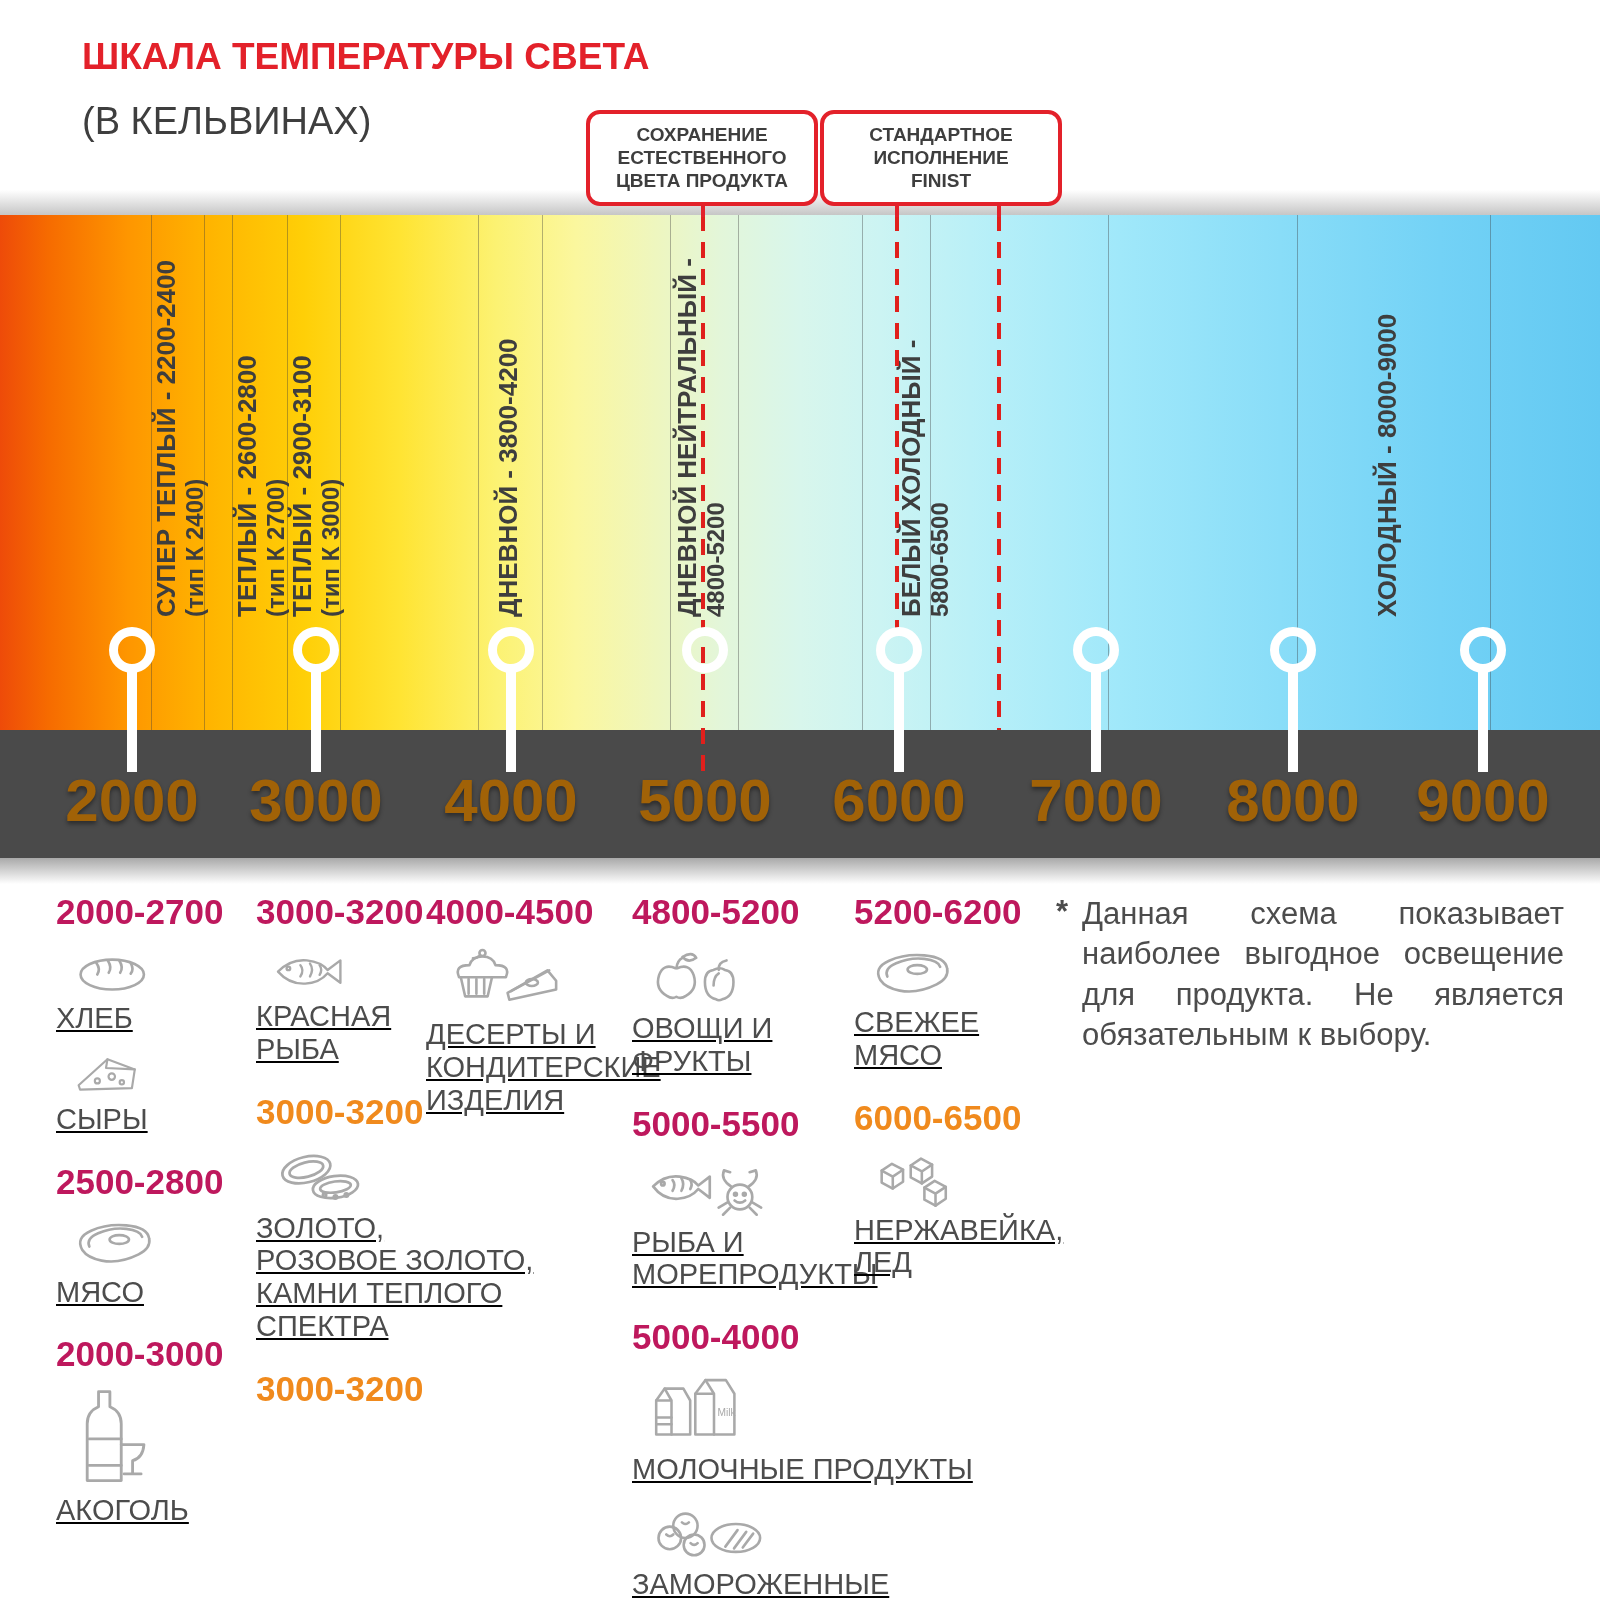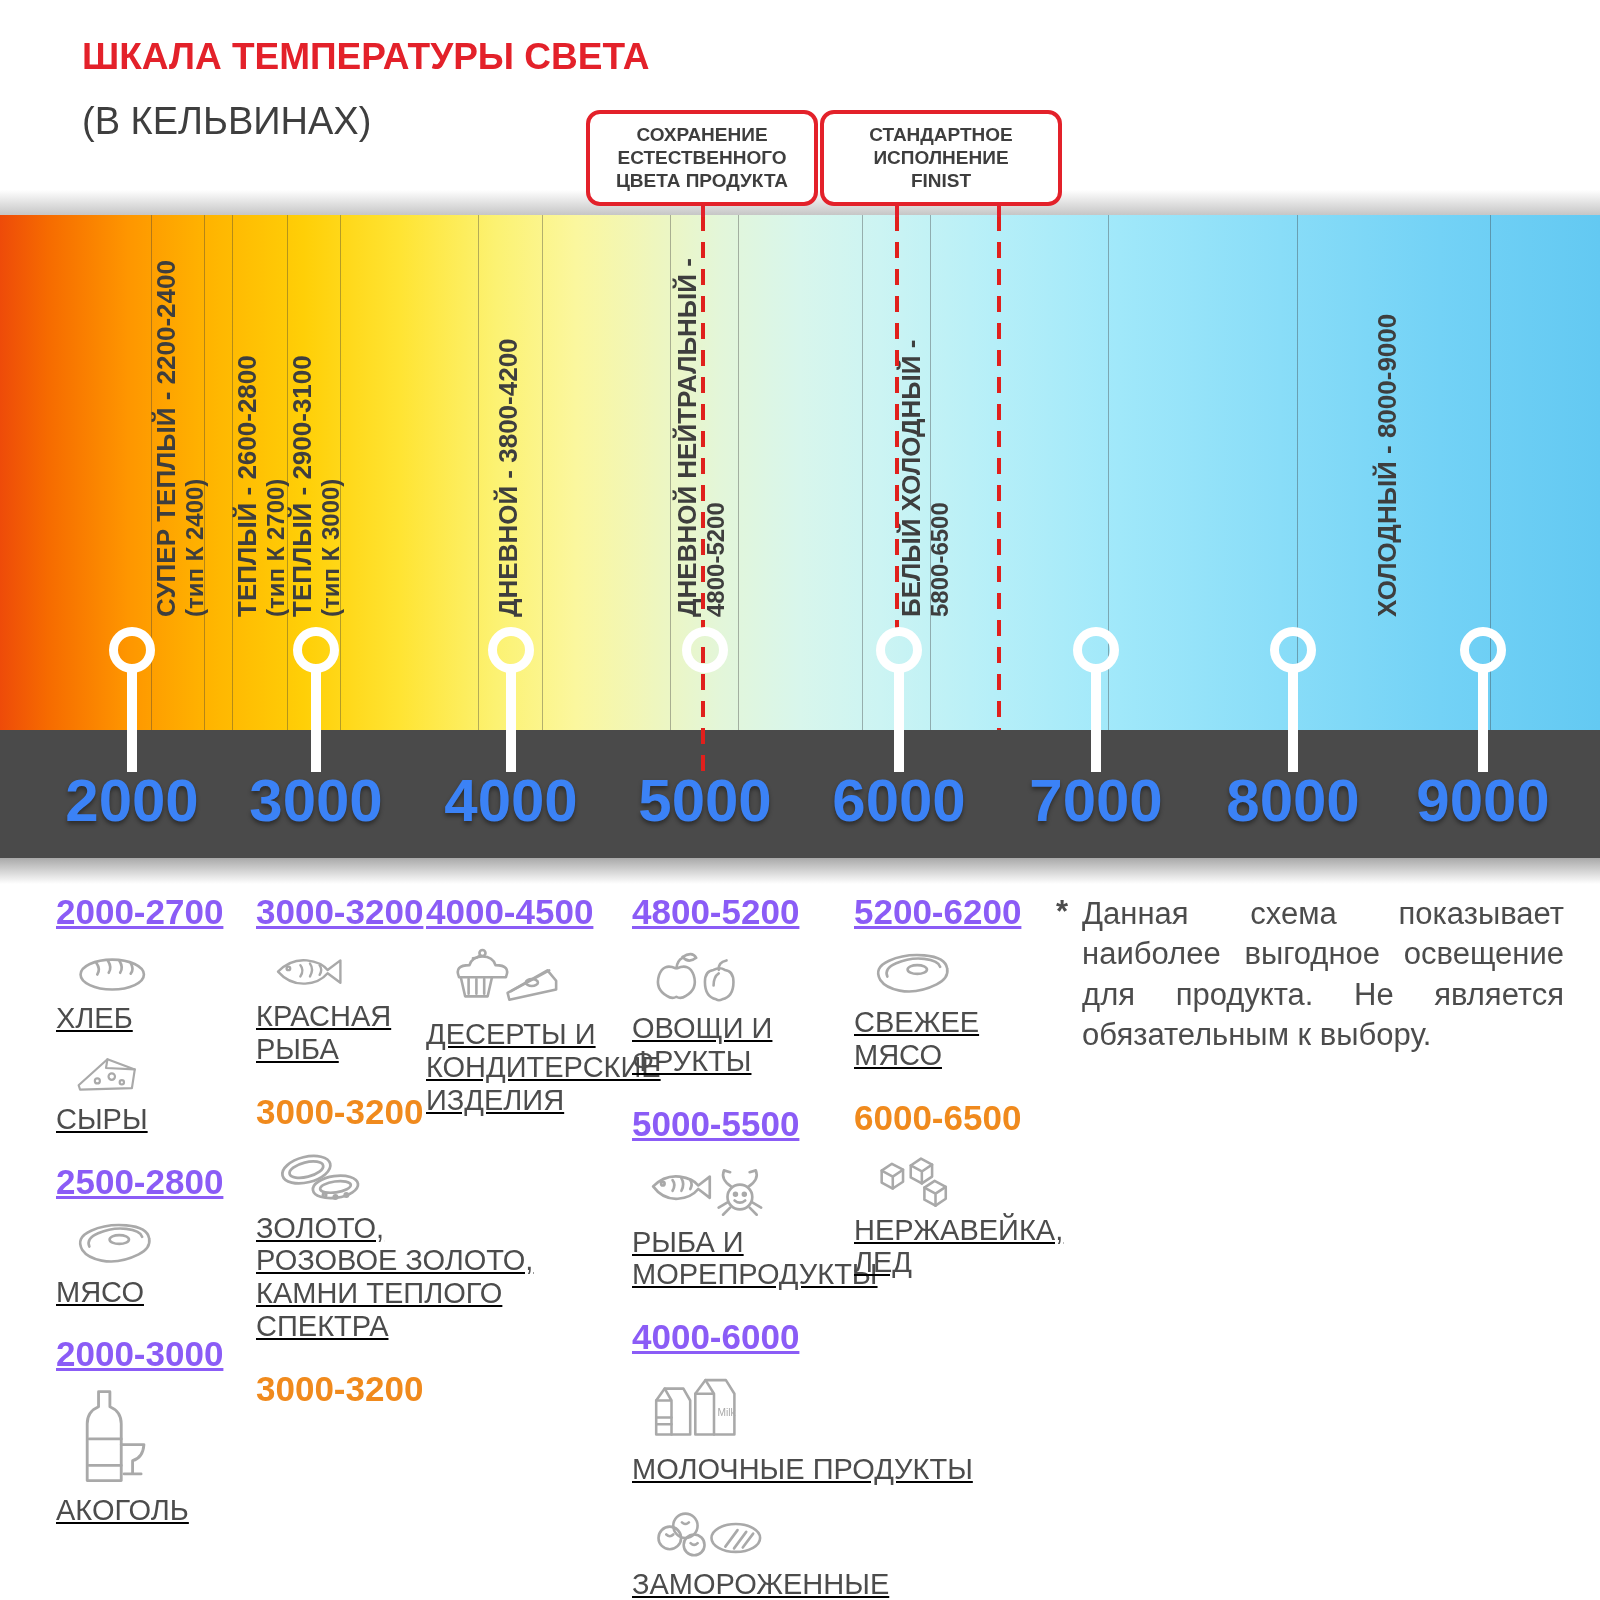--- a/index.html
+++ b/index.html
@@ -35,30 +35,30 @@
 
   .dash{position:absolute;width:4px;z-index:20;
     background:repeating-linear-gradient(to bottom,#e0201c 0px,#e0201c 16px,rgba(0,0,0,0) 16px,rgba(0,0,0,0) 27px);}
 
   .marker{position:absolute;top:627px;width:46px;height:46px;box-sizing:border-box;
     border:9px solid #ffffff;border-radius:50%;z-index:22;}
   .stem{position:absolute;top:666px;width:10px;height:106px;background:#ffffff;z-index:21;}
 
   
   .scalebar{position:absolute;left:0;top:730px;width:1600px;height:128px;background:#4a4a4a;z-index:15;}
-  .tick{position:absolute;top:766px;transform:translateX(-50%);font-size:60px;font-weight:bold;color:#3b82f6;
+  .tick{position:absolute;top:766px;transform:translateX(-50%);font-size:60px;font-weight:bold;color:#a16207;
     text-shadow:0 3px 4px rgba(0,0,0,0.4);z-index:16;}
   .bar-shadow{position:absolute;left:0;top:858px;width:1600px;height:26px;
     background:linear-gradient(to bottom,#a9a9a9,rgba(255,255,255,0));}
 
   
   .legend-col{position:absolute;top:892px;}
   .range{font-size:35px;font-weight:bold;margin:26px 0 4px 0;}
   .range.first{margin-top:0;}
-  .range.red{color:#8b5cf6;text-decoration:underline;} .range.orange{color:#f08a1d;}
+  .range.red{color:#be185d;} .range.orange{color:#f08a1d;}
   .litem{margin:0;text-decoration:underline;}
   .licon{margin:12px 0 0 14px;line-height:0;}
   .llabel{font-size:29px;color:#4c4c4c;line-height:1.13;margin:4px 0 10px 0;white-space:pre-line;}
 
   
   .footnote{position:absolute;left:1056px;top:894px;width:508px;display:flex;gap:14px;}
   .fn-star{font-size:31px;color:#4c4c4c;font-weight:bold;flex:0 0 auto;}
   .fn-text{font-size:31px;color:#4c4c4c;line-height:1.3;text-align:justify;}
 </style>
 </head>
@@ -217,21 +217,21 @@
                 <path d="M96 34 q-12 -8 -8 -18 l7 2 M116 34 q12 -8 8 -18 l-7 2"></path>
                 <path d="M92 52 l-10 6 M95 58 l-8 8 M120 52 l10 6 M117 58 l8 8"></path>
                 <circle cx="101" cy="43" r="1.6"></circle>
                 <circle cx="111" cy="43" r="1.6"></circle>
                 <path d="M100 50 q6 5 12 0"></path>
               </g>
             </svg></div>
           <div class="llabel">РЫБА И
 МОРЕПРОДУКТЫ</div>
         </div>
-        <div class="range red">4000-6000</div>
+        <div class="range red">5000-4000</div>
         <div class="litem">
           <div class="licon"><svg width="102" height="80" viewBox="0 0 120 92">
               <g stroke="#a9a9a9" stroke-width="3" fill="none" stroke-linecap="round" stroke-linejoin="round">
                 <path d="M12 36 l10 -14 h22 l8 14 v40 h-40 z"></path>
                 <path d="M22 22 l8 14 v40 M12 36 h18"></path>
                 <path d="M12 56 h18 M12 64 h18"></path>
                 <path d="M58 28 l12 -16 h24 l10 16 v48 h-46 z"></path>
                 <path d="M70 12 l10 16 v48 M58 28 h22"></path>
                 <text x="84" y="54" font-size="12" fill="#a9a9a9" stroke="none" font-family="Liberation Sans, sans-serif">Milk</text>
               </g>

